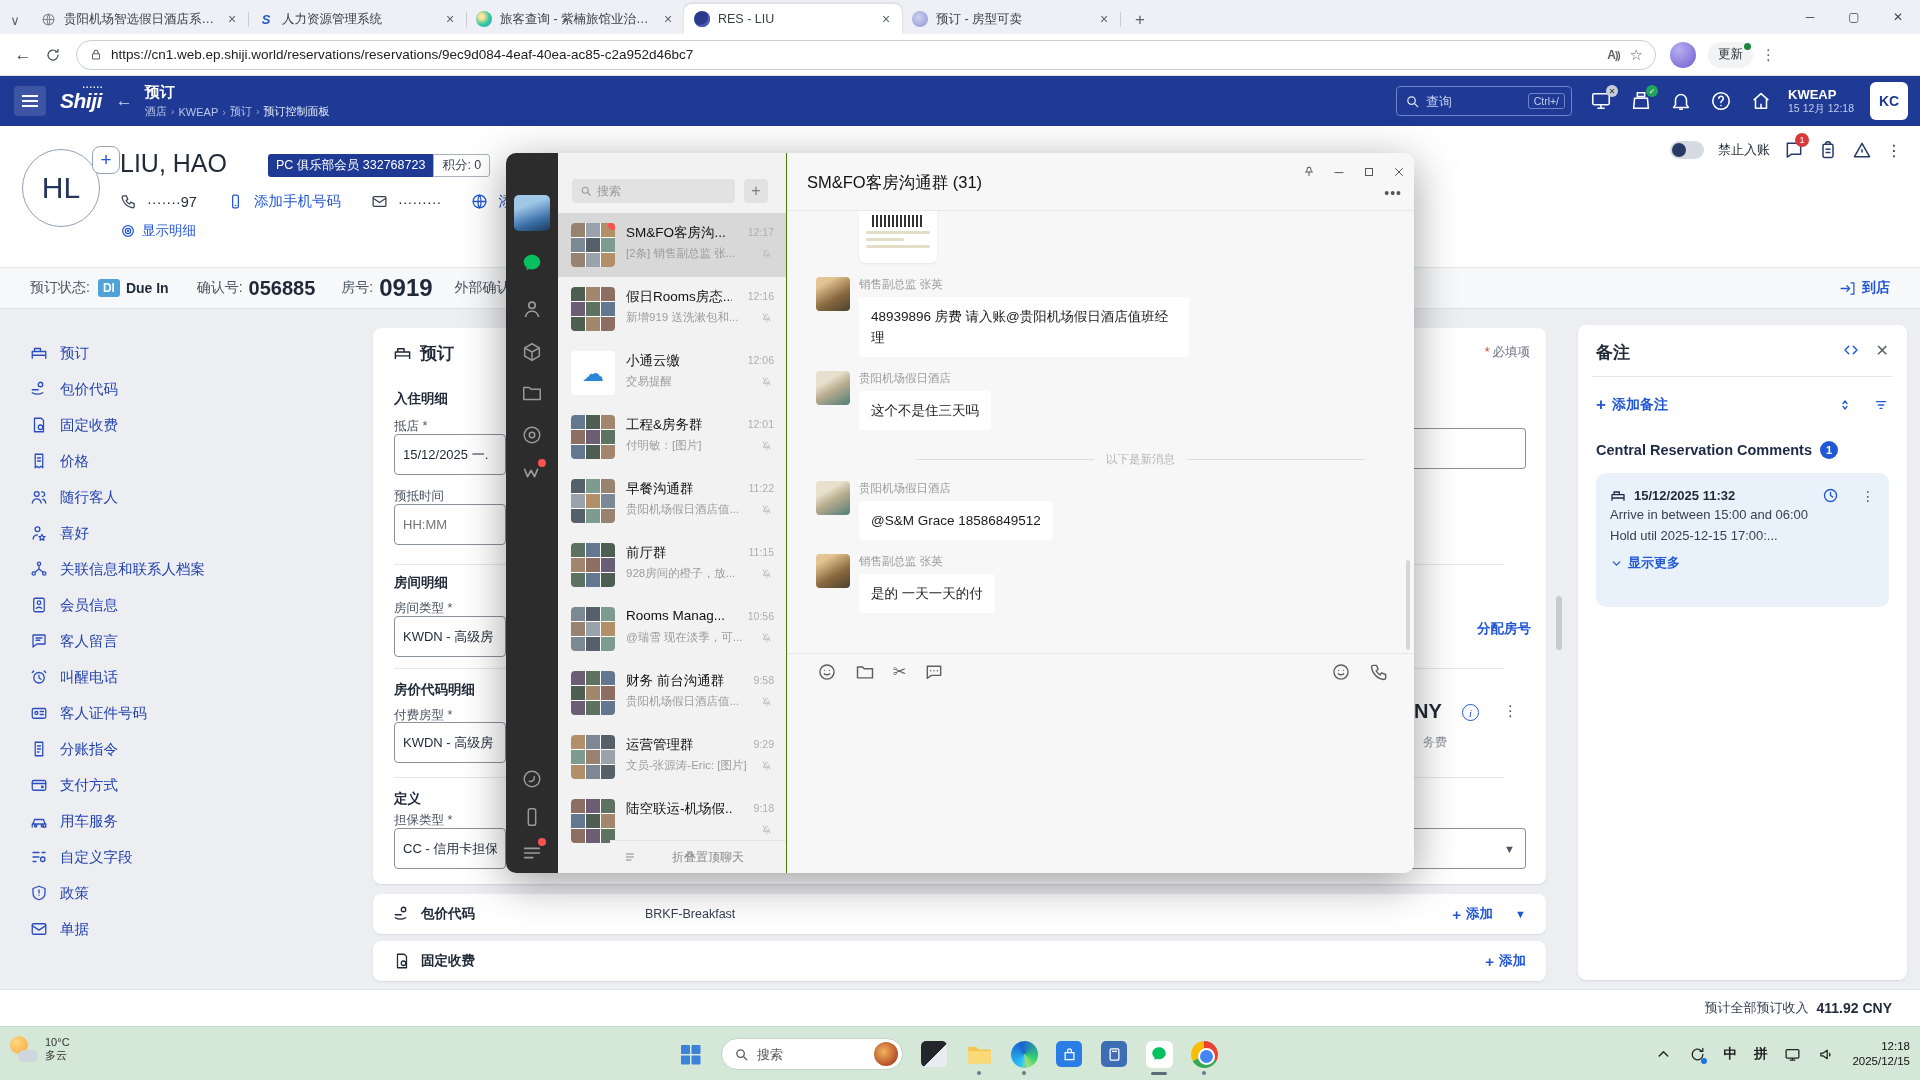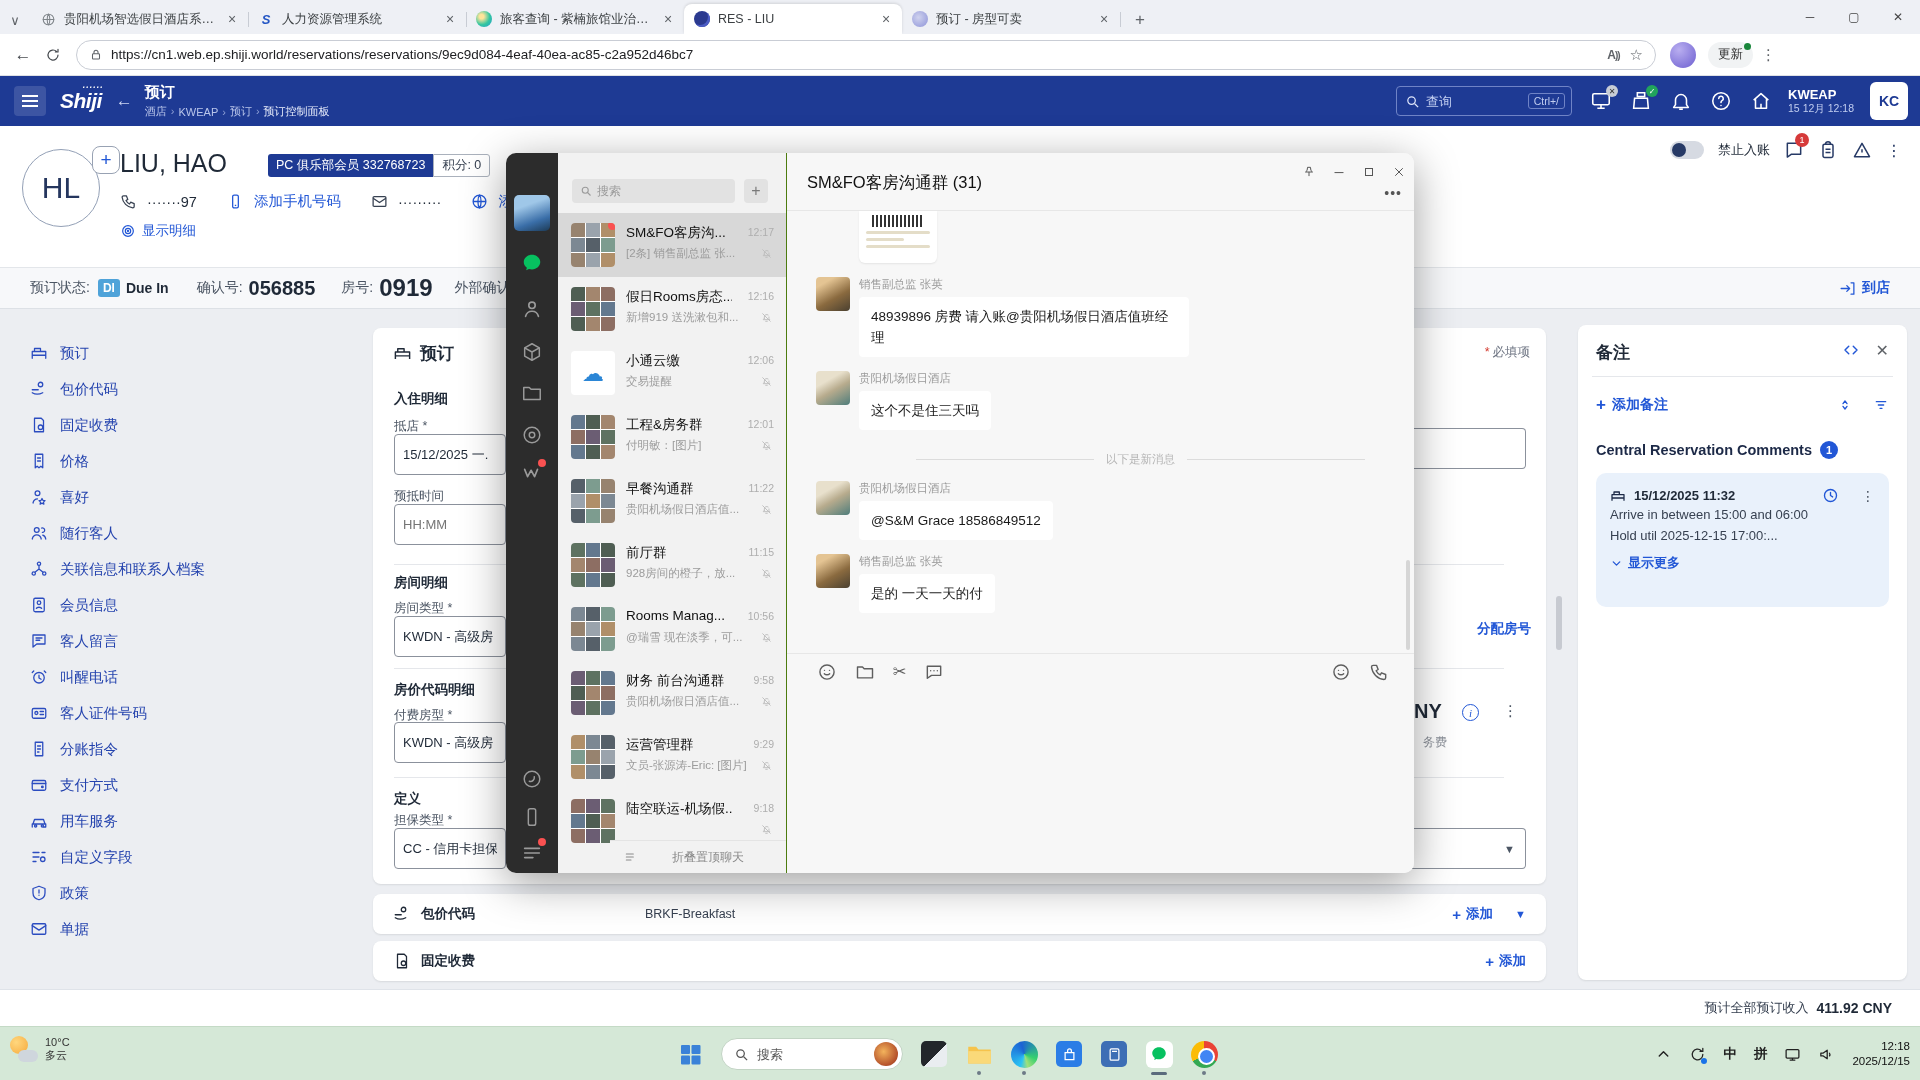--- a/index.html
+++ b/index.html
@@ -513,34 +513,34 @@
             <svg viewBox="0 0 24 24" fill="none" stroke="currentColor" stroke-width="1.7" stroke-linecap="round" stroke-linejoin="round">
               <path d="M7 3h10v18l-2.5-2-2.5 2-2.5-2L7 21z"></path>
               <path d="M10 8h4M10 12h4"></path>
             </svg>
           </span>
           <span>价格</span>
         </div>
         <div class="snav">
           <span class="ic">
             <svg viewBox="0 0 24 24" fill="none" stroke="currentColor" stroke-width="1.7" stroke-linecap="round" stroke-linejoin="round">
+              <circle cx="9" cy="8" r="3.2"></circle>
+              <path d="M3 20c.8-3.6 3-5.4 6-5.4s5.2 1.8 6 5.4M15.5 5.5a3 3 0 1 1 1 5.8M17 14.8c2.2.6 3.6 2.3 4 5.2"></path>
+            </svg>
+          </span>
+          <span>随行客人</span>
+        </div>
+        <div class="snav">
+          <span class="ic">
+            <svg viewBox="0 0 24 24" fill="none" stroke="currentColor" stroke-width="1.7" stroke-linecap="round" stroke-linejoin="round">
               <circle cx="10" cy="7" r="3.2"></circle>
               <path d="M4 20c.8-3.6 3-5.4 6-5.4M16 14l1.2 2.4 2.8.4-2 2 .5 2.7-2.5-1.3-2.5 1.3.5-2.7-2-2 2.8-.4z"></path>
             </svg>
           </span>
           <span>喜好</span>
-        </div>
-        <div class="snav">
-          <span class="ic">
-            <svg viewBox="0 0 24 24" fill="none" stroke="currentColor" stroke-width="1.7" stroke-linecap="round" stroke-linejoin="round">
-              <circle cx="9" cy="8" r="3.2"></circle>
-              <path d="M3 20c.8-3.6 3-5.4 6-5.4s5.2 1.8 6 5.4M15.5 5.5a3 3 0 1 1 1 5.8M17 14.8c2.2.6 3.6 2.3 4 5.2"></path>
-            </svg>
-          </span>
-          <span>随行客人</span>
         </div>
         <div class="snav">
           <span class="ic">
             <svg viewBox="0 0 24 24" fill="none" stroke="currentColor" stroke-width="1.7" stroke-linecap="round" stroke-linejoin="round">
               <circle cx="12" cy="5" r="2.2"></circle>
               <circle cx="5" cy="18" r="2.2"></circle>
               <circle cx="19" cy="18" r="2.2"></circle>
               <path d="M12 7.5V12m0 0-5 4m5-4 5 4"></path>
             </svg>
           </span>

